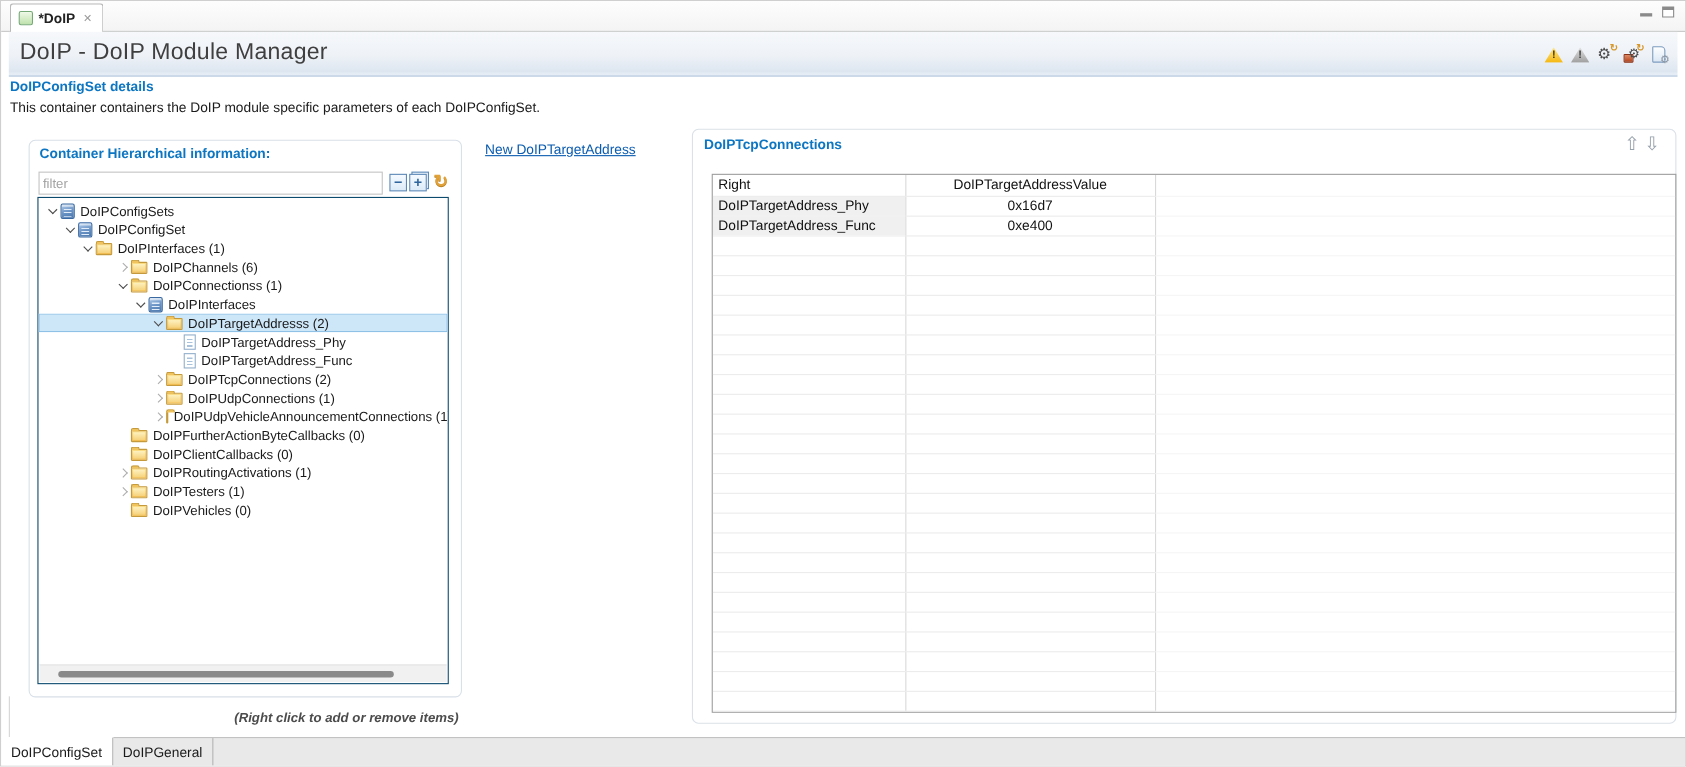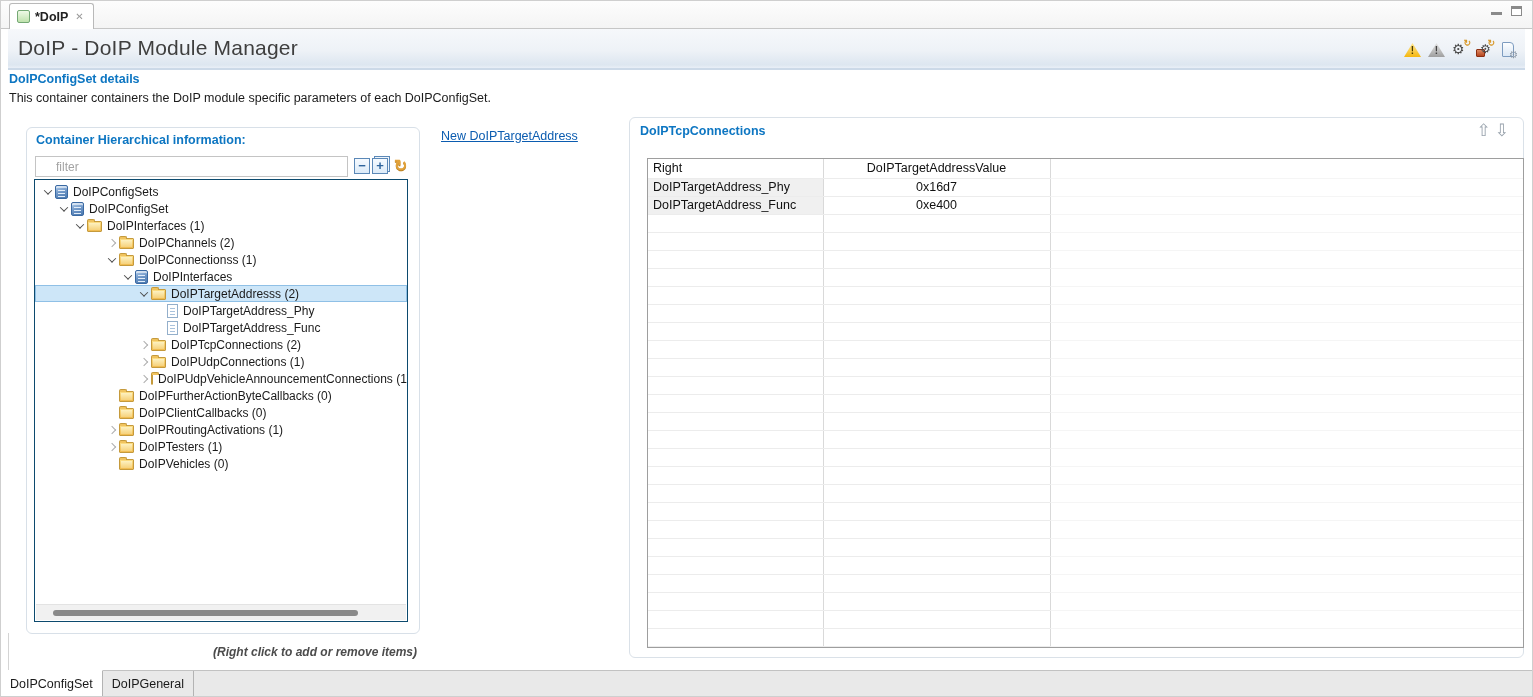--- a/index.html
+++ b/index.html
@@ -50,21 +50,21 @@
   .blue-h { color:#0d76c2; font-weight:bold; font-size:12.5px; }
   .detailshead { position:absolute; left:8px; top:71px; }
   .detailshead .desc { margin-top:5px; font-size:12.5px; color:#1b1b1b; }
 
   
   .left-section { position:absolute; left:25px; top:126px; width:394px; height:507px;
     border:1px solid #d8e0e8; border-radius:6px; }
   .ls-title { position:absolute; left:9px; top:5px; }
   .filter-row { position:absolute; left:8px; top:28px; right:8px; height:22px; }
   .filter-input { position:absolute; left:0; top:0; width:313px; height:21px;
-    border:1px solid #c4c4c4; font-size:12px; padding:0 20px; color:#333;
+    border:1px solid #c4c4c4; font-size:12px; padding:0 3px; color:#333;
     font-family:"Liberation Sans", sans-serif; }
   .filter-input::placeholder { color:#a3a3a3; }
   .sqbtn { position:absolute; top:2px; width:16px; height:16px; border:1px solid #5b88b7;
     background:linear-gradient(#f5faff,#dcebf8); color:#2f659d; font-size:13px; font-weight:bold;
     text-align:center; line-height:14px; cursor:pointer; }
   .collapse-all-icon { left:319px; }
   .expand-all-icon { left:337px; box-shadow:2px -2px 0 -1px #eef5fc, 2px -2px 0 0 #5b88b7; }
   .refresh-icon { position:absolute; left:359px; top:0; font-size:16px; font-weight:bold;
     color:#e2a23a; text-shadow:0 1px 0 #b87f1f; cursor:pointer; line-height:20px; }
 
@@ -206,21 +206,21 @@
     <span class="tlabel">DoIPConfigSet</span>
   </div>
           <div class="trow" style="--ind: 38px;">
     <span class="twist open"></span>
     <span class="ticon folder-icon"></span>
     <span class="tlabel">DoIPInterfaces (1)</span>
   </div>
           <div class="trow" style="--ind: 70px;">
     <span class="twist closed"></span>
     <span class="ticon folder-icon"></span>
-    <span class="tlabel">DoIPChannels (2)</span>
+    <span class="tlabel">DoIPChannels (6)</span>
   </div>
           <div class="trow" style="--ind: 70px;">
     <span class="twist open"></span>
     <span class="ticon folder-icon"></span>
     <span class="tlabel">DoIPConnectionss (1)</span>
   </div>
           <div class="trow" style="--ind: 86px;">
     <span class="twist open"></span>
     <span class="ticon module-icon"></span>
     <span class="tlabel">DoIPInterfaces</span>

